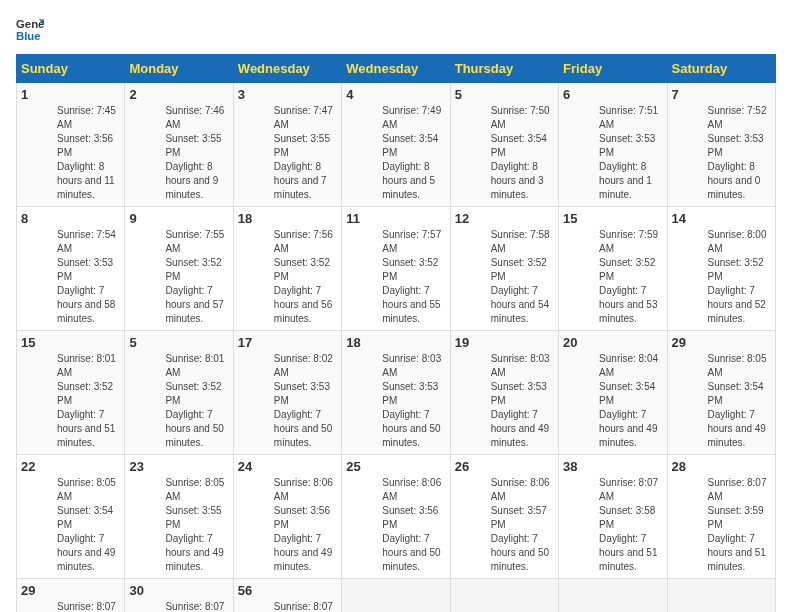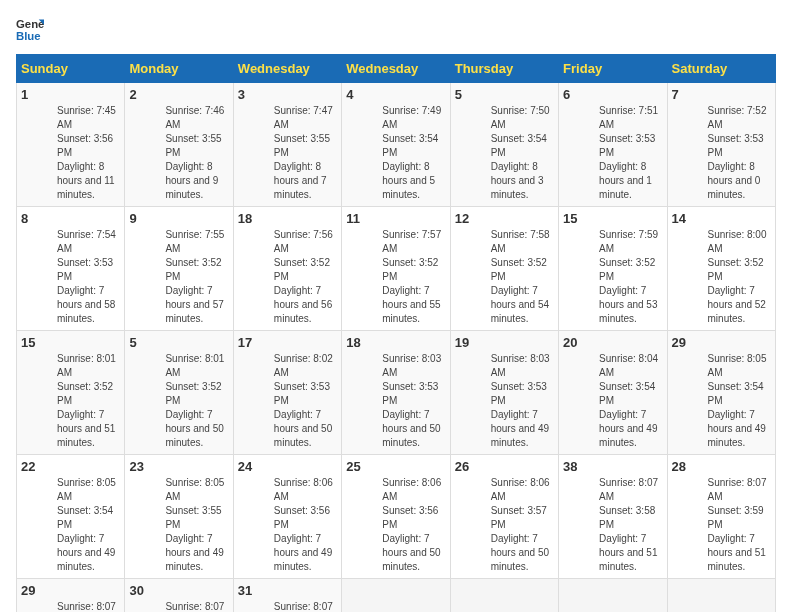--- a/index.html
+++ b/index.html
@@ -235,21 +235,21 @@
       <tr>
         <td>
           <span class="day-number">29</span>
           <div class="day-info">Sunrise: 8:07 AM<br>Sunset: 3:59 PM<br>Daylight: 7 hours and 52 minutes.</div>
         </td>
         <td>
           <span class="day-number">30</span>
           <div class="day-info">Sunrise: 8:07 AM<br>Sunset: 4:00 PM<br>Daylight: 7 hours and 53 minutes.</div>
         </td>
         <td>
-          <span class="day-number">31</span>
+          <span class="day-number">56</span>
           <div class="day-info">Sunrise: 8:07 AM<br>Sunset: 4:01 PM<br>Daylight: 7 hours and 54 minutes.</div>
         </td>
         <td class="empty-cell"></td>
         <td class="empty-cell"></td>
         <td class="empty-cell"></td>
         <td class="empty-cell"></td>
       </tr>
     </tbody>
 </table>
 

